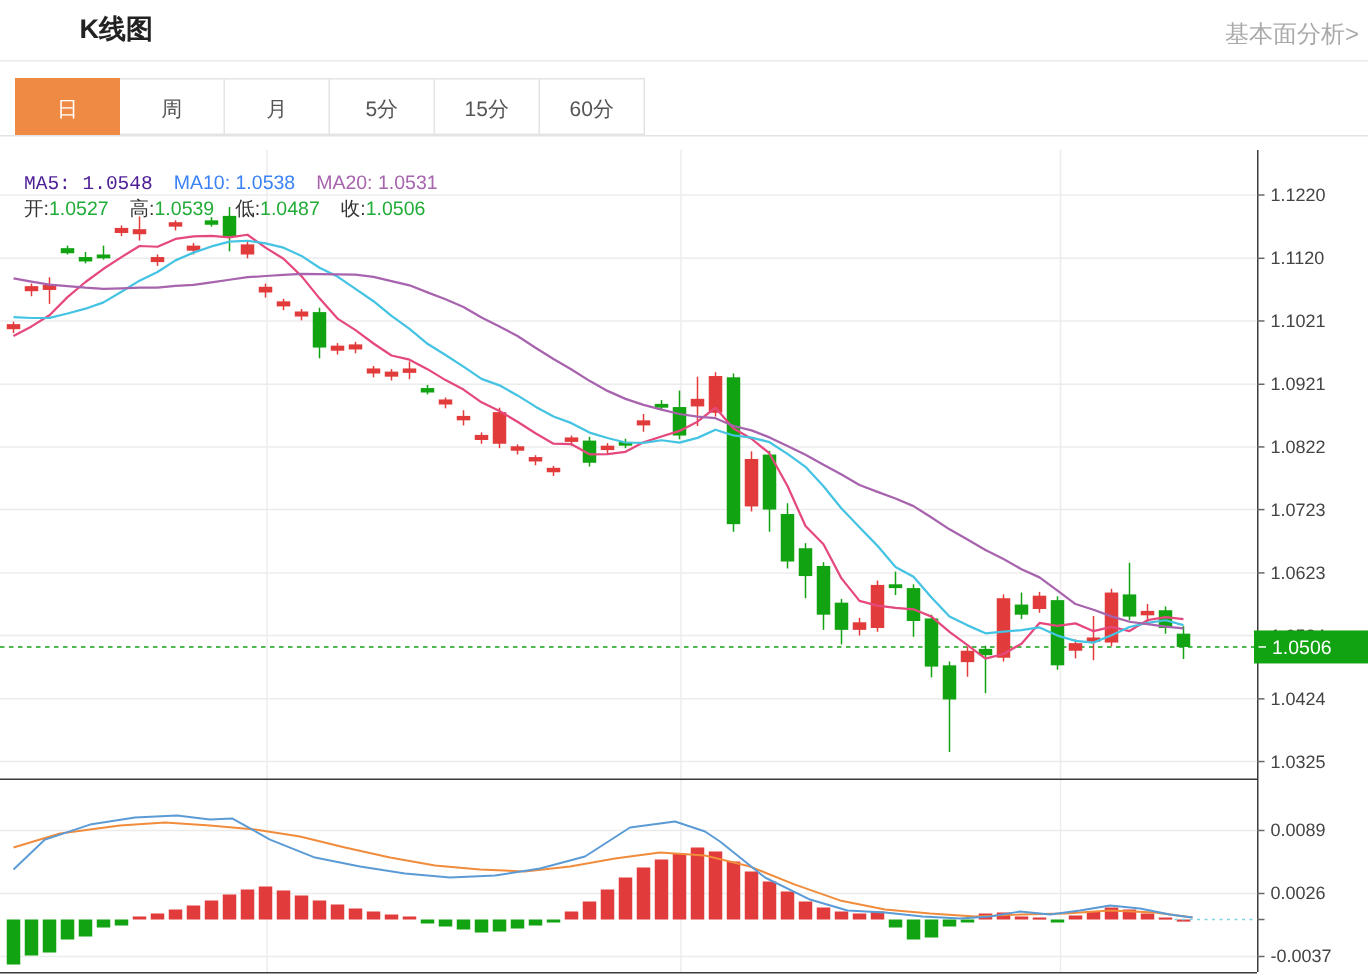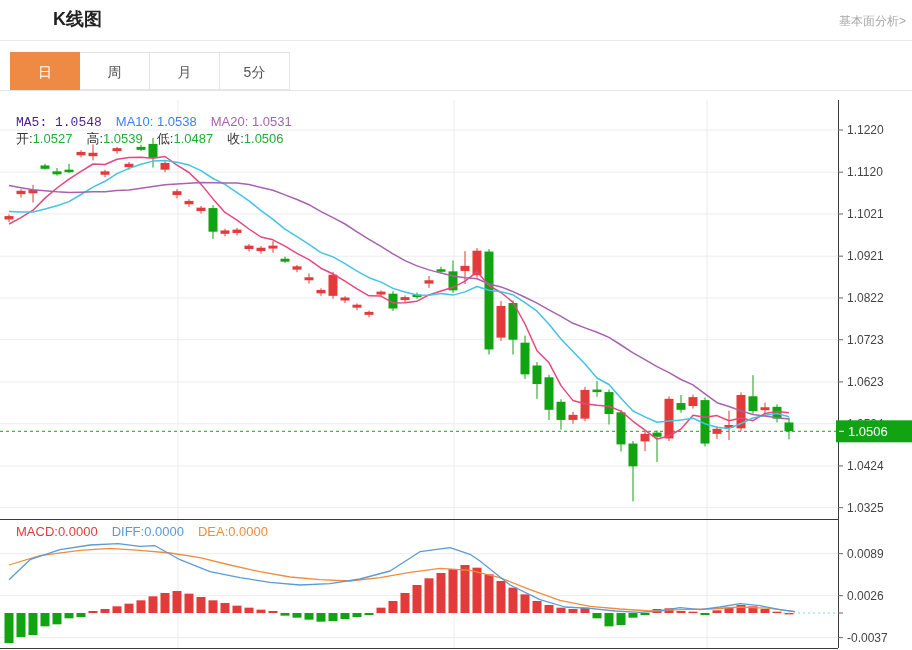--- a/index.html
+++ b/index.html
@@ -1,18 +1,18 @@
 <!DOCTYPE html>
 <html><head>
 <meta charset="utf-8">
 <style>
   html,body{margin:0;padding:0;background:#fff;font-family:"Liberation Sans","DejaVu Sans",sans-serif;}
   #page{position:relative;width:912px;height:650px;background:#fff;overflow:hidden;}
   #hdr-title{position:absolute;left:10px;top:7px;font-size:18px;font-weight:bold;color:#222;margin-left:43px;}
-  #hdr-link{position:absolute;right:6px;top:13px;font-size:12px;color:#a9a9a9;cursor:pointer;text-decoration:none;}
+  #hdr-link{position:absolute;right:6px;top:13px;font-size:16px;color:#a9a9a9;cursor:pointer;text-decoration:none;}
   #hdr-divider{position:absolute;left:0;top:40px;width:912px;height:0;border-top:1px solid #e9e9e9;}
   #tab-bar{position:absolute;left:0;top:52px;width:912px;height:39px;border-bottom:1px solid #e4e4e4;box-sizing:border-box;}
   #tabs{position:absolute;left:10px;top:0;display:flex;height:38px;}
   .tab{width:70px;height:38px;line-height:38px;text-align:center;font-size:14px;color:#555;background:#fff;
        border:1px solid #e4e4e4;border-left:none;box-sizing:border-box;cursor:pointer;}
   .tab:first-child{border-left:1px solid #e4e4e4;}
   .tab.active{background:#ee8a44;border-color:#ee8a44;color:#fff;}
   .legend-row{position:absolute;left:16px;font-size:13px;white-space:nowrap;z-index:5;pointer-events:none;}
   #legend-ohlc{top:98px;margin-top:32px;}
   #legend-ma{top:114px;}
@@ -29,20 +29,22 @@
   <div id="hdr-title">K线图</div>
   <a id="hdr-link">基本面分析&gt;</a>
   <div id="hdr-divider"></div>
 
   <div id="tab-bar">
     <div id="tabs">
         <div class="tab active">日</div>
         <div class="tab">周</div>
         <div class="tab">月</div>
         <div class="tab">5分</div>
+        <div class="tab">15分</div>
+        <div class="tab">60分</div>
       </div>
   </div>
 
   <div id="legend-ohlc" class="legend-row"><span class="lg-item"><span style="color: rgb(51, 51, 51);">开:</span><span style="color: rgb(34, 172, 56);">1.0527</span></span><span class="lg-item"><span style="color: rgb(51, 51, 51);">高:</span><span style="color: rgb(34, 172, 56);">1.0539</span></span><span class="lg-item"><span style="color: rgb(51, 51, 51);">低:</span><span style="color: rgb(34, 172, 56);">1.0487</span></span><span class="lg-item"><span style="color: rgb(51, 51, 51);">收:</span><span style="color: rgb(34, 172, 56);">1.0506</span></span></div>
   <div id="legend-ma" class="legend-row"><span class="lg-item"><span style="color: #4c1d95; font-family: Liberation Mono, monospace;">MA5: 1.0548</span></span><span class="lg-item"><span style="color: #3b82f6;">MA10: 1.0538</span></span><span class="lg-item"><span style="color: rgb(167, 99, 173); margin-top: 37px;">MA20: 1.0531</span></span></div>
 
   <svg id="main-svg" width="912" height="430" viewBox="0 0 912 430">
       <g>
         <line x1="0" y1="40" x2="838" y2="40" stroke="#ececec" stroke-width="1"></line>
         <line x1="0" y1="82.20000000000005" x2="838" y2="82.20000000000005" stroke="#ececec" stroke-width="1"></line>
@@ -222,21 +224,20 @@
         <text x="847" y="421.69000000000057" font-size="12" fill="#444">1.0325</text>
       </g>
       <g>
         <rect x="836" y="330.30800000000056" width="76" height="22" fill="#12a312"></rect>
         <line x1="839" y1="341.30800000000056" x2="844" y2="341.30800000000056" stroke="#fff" stroke-width="1"></line>
         <text x="848" y="346.30800000000056" font-size="13" fill="#fff">1.0506</text>
       </g>
       <line x1="0" y1="429.5" x2="838" y2="429.5" stroke="#3a3a3a" stroke-width="1"></line>
     </svg>
 
-  <div id="legend-macd" class="legend-row"><span class="lg-item"><span style="color: rgb(226, 59, 59);">MACD:0.0000</span></span><span class="lg-item"><span style="color: rgb(91, 155, 213);">DIFF:0.0000</span></span><span class="lg-item"><span style="color: rgb(240, 140, 60);">DEA:0.0000</span></span></div>
 
   <svg id="macd-svg" width="912" height="130" viewBox="0 0 912 130">
       <g>
         <line x1="0" y1="33.6637" x2="838" y2="33.6637" stroke="#ececec" stroke-width="1"></line>
         <line x1="0" y1="75.6658" x2="838" y2="75.6658" stroke="#ececec" stroke-width="1"></line>
         <line x1="0" y1="117.6679" x2="838" y2="117.6679" stroke="#ececec" stroke-width="1"></line>
         <line x1="178" y1="0" x2="178" y2="128" stroke="#ececec" stroke-width="1"></line>
         <line x1="454" y1="0" x2="454" y2="128" stroke="#ececec" stroke-width="1"></line>
         <line x1="707" y1="0" x2="707" y2="128" stroke="#ececec" stroke-width="1"></line>
       </g>

